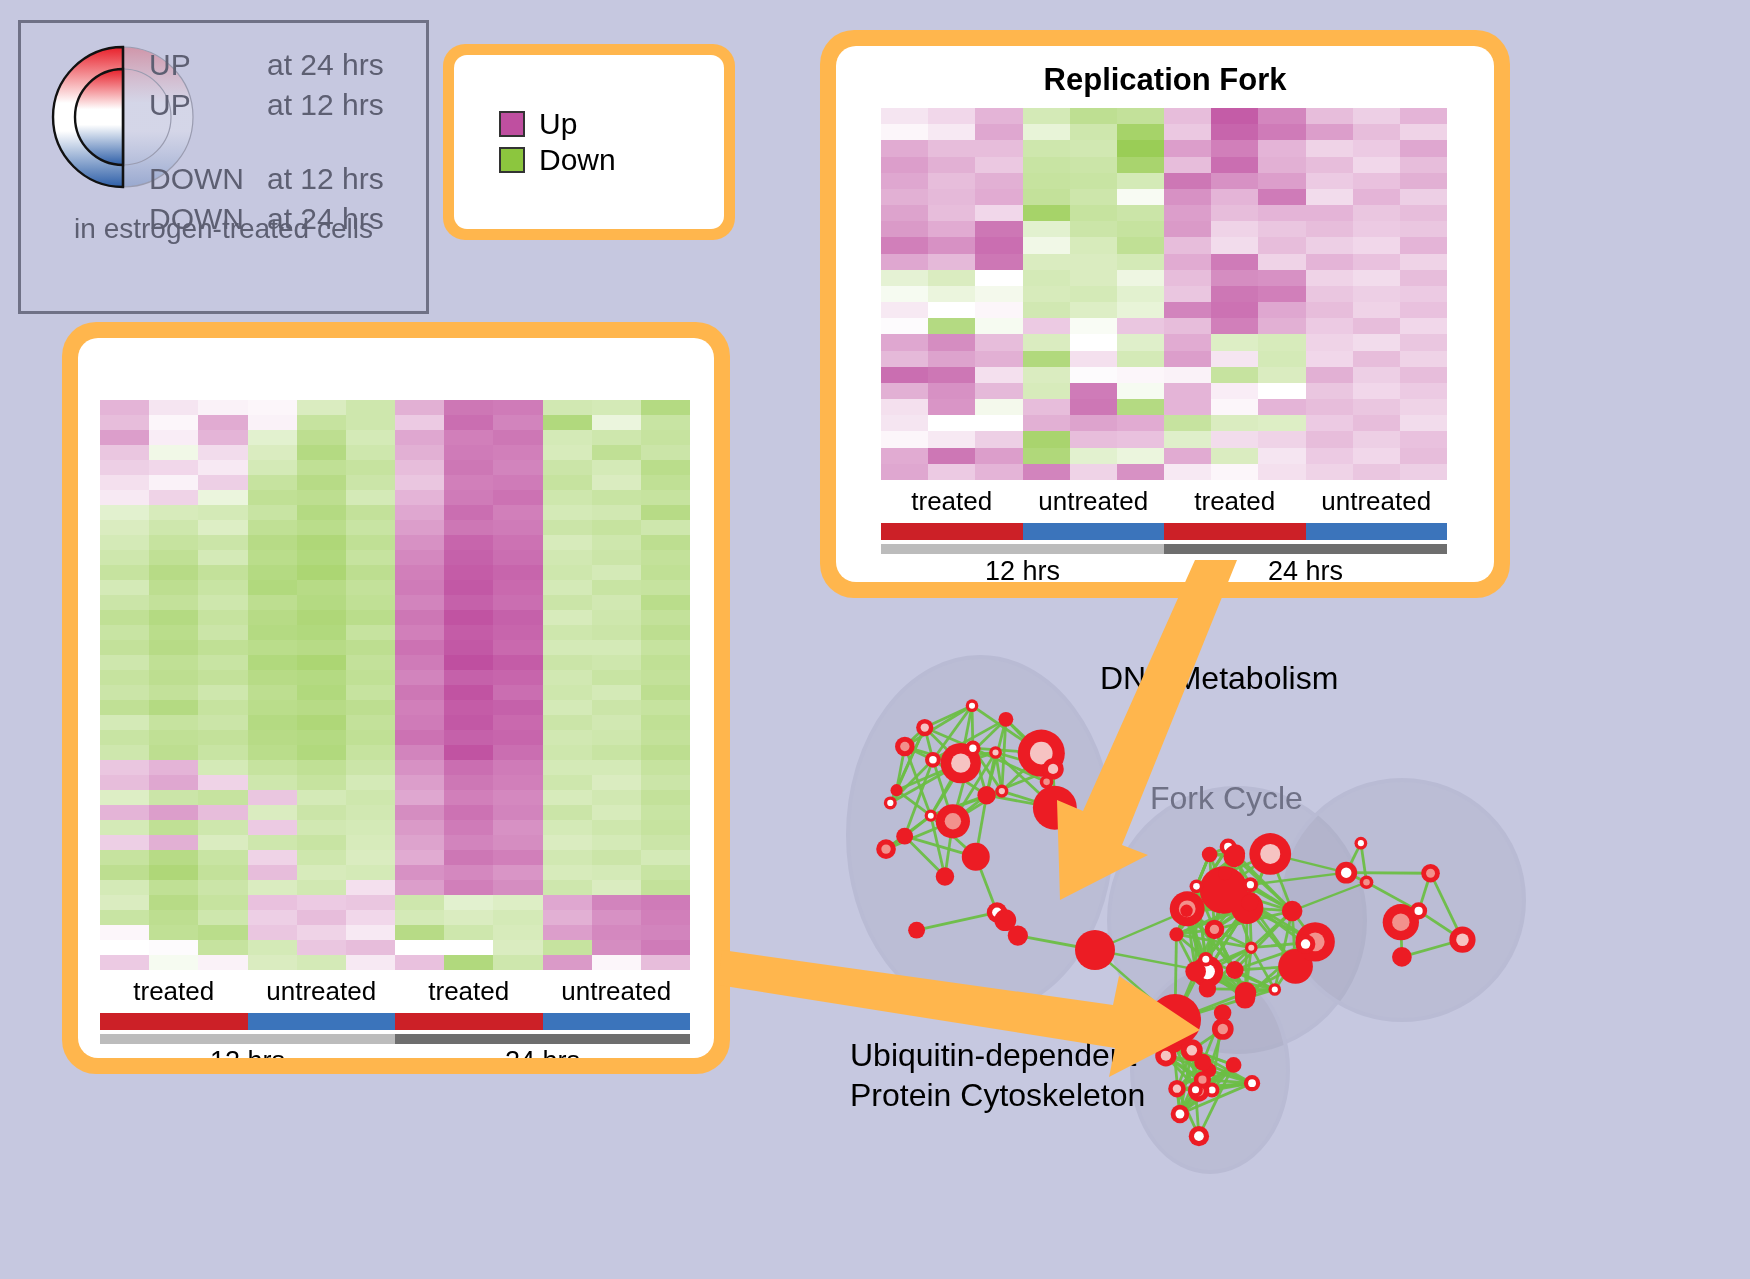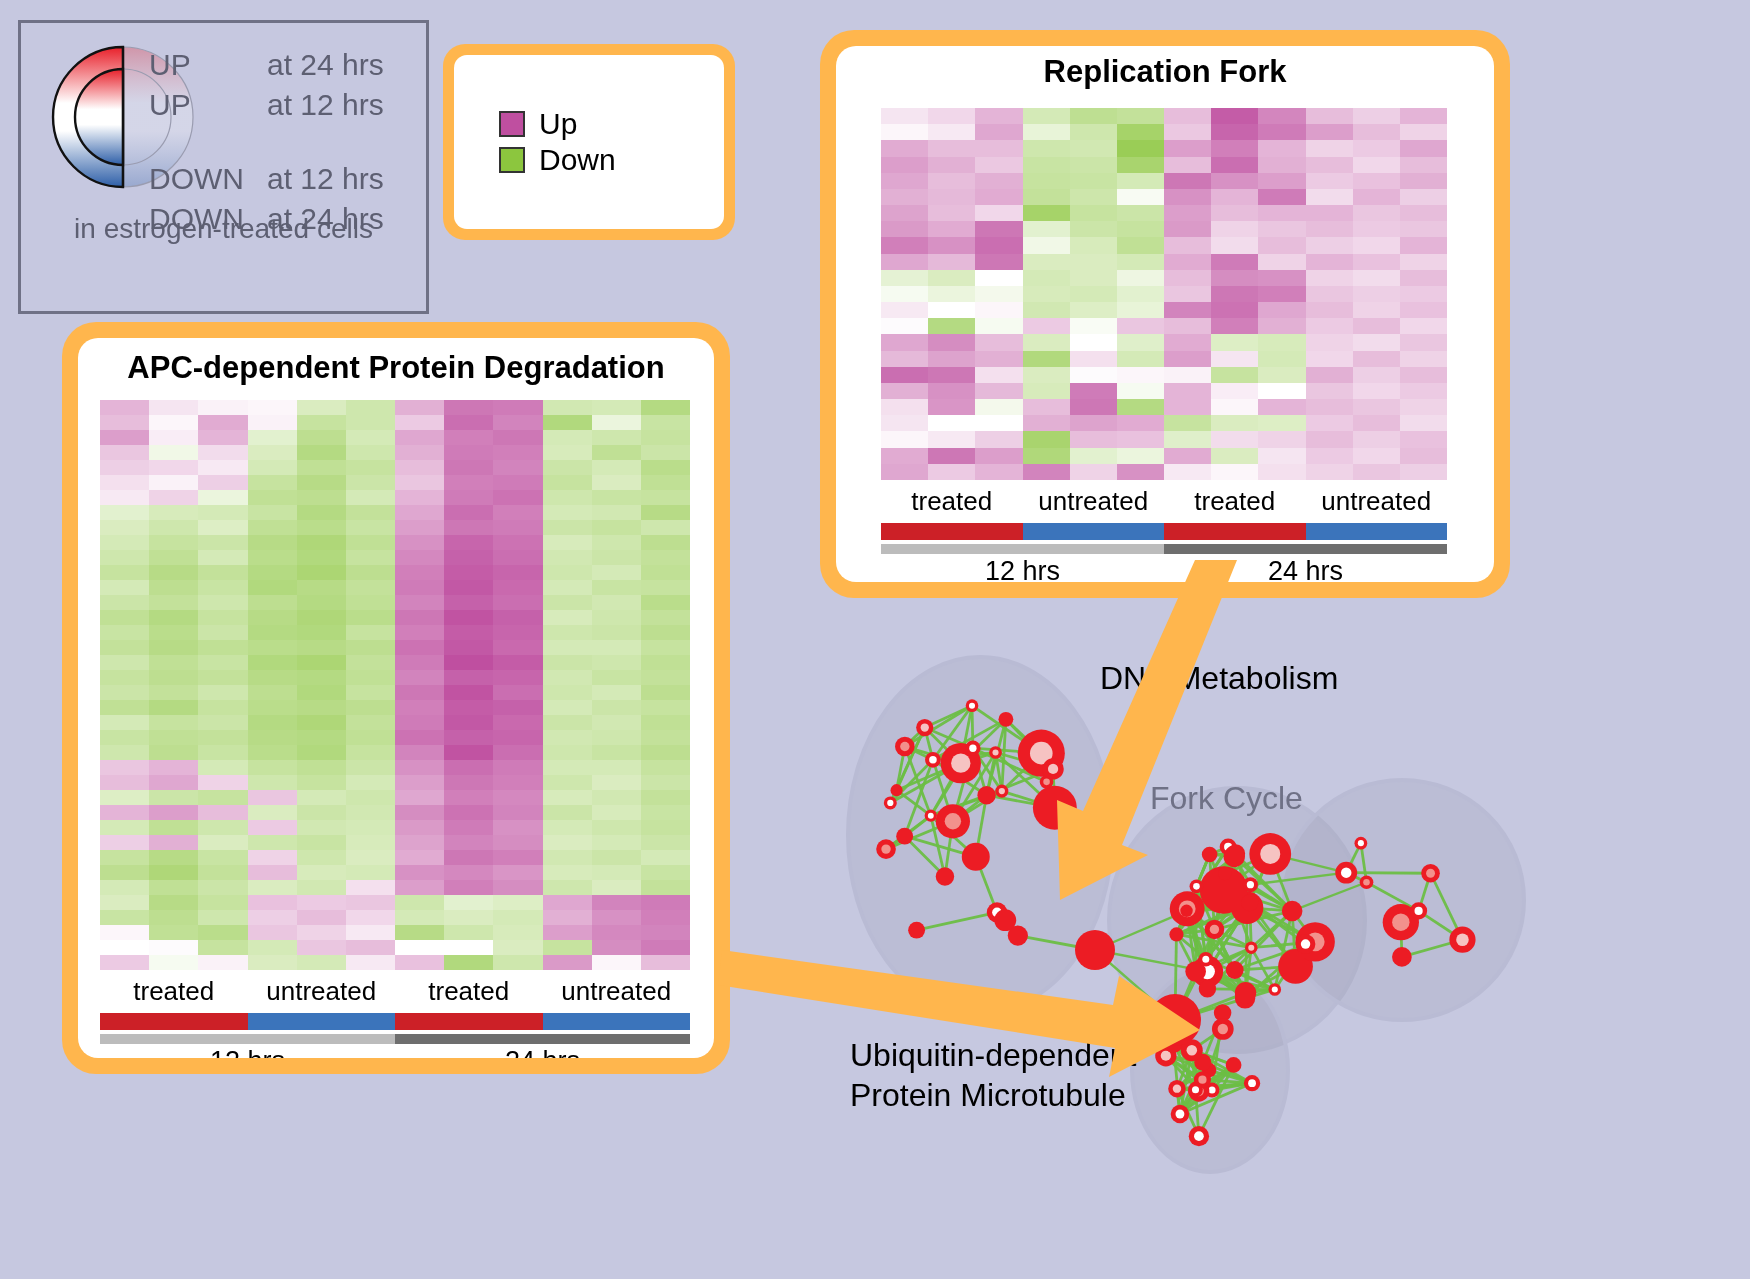--- a/index.html
+++ b/index.html
@@ -134,21 +134,21 @@
     </div>
     <div class="legend-item">
       <span class="sw" id="sw-down" style="background: rgb(140, 198, 62);"></span>
       <span class="lt">Down</span>
     </div>
   </div>
 </div>
 
 <div class="abs panel" id="rf-panel">
   <div class="panel-inner" id="rf-inner">
-    <div class="panel-title" style="margin-top:8px;">Replication Fork</div>
+    <div class="panel-title" style="margin-top:16px;">Replication Fork</div>
     <div class="hm" id="rf-hm" style="position: absolute; left: 45px; top: 62px; width: 566px; height: 372px; grid-template-columns: repeat(12, 1fr); grid-template-rows: repeat(23, 1fr);">
         <div style="background: rgb(245, 229, 241);"></div>
         <div style="background: rgb(241, 215, 234);"></div>
         <div style="background: rgb(228, 180, 215);"></div>
         <div style="background: rgb(212, 234, 183);"></div>
         <div style="background: rgb(190, 223, 146);"></div>
         <div style="background: rgb(195, 225, 154);"></div>
         <div style="background: rgb(231, 189, 219);"></div>
         <div style="background: rgb(196, 92, 167);"></div>
         <div style="background: rgb(211, 134, 190);"></div>
@@ -438,21 +438,20 @@
       </div>
     <div class="hrs" id="rf-hrs" style="position:absolute;left:45px;top:510px;width:566px;">
         <div style="flex: 1 1 0%;">12 hrs</div>
         <div style="flex: 1 1 0%;">24 hrs</div>
       </div>
   </div>
 </div>
 
 <div class="abs panel" id="apc-panel">
   <div class="panel-inner" id="apc-inner">
-    <div class="panel-title" style="margin-top:12px;">APC-dependent Protein Degradation</div>
     <div class="hm" id="apc-hm" style="position: absolute; left: 22px; top: 62px; width: 590px; height: 570px; grid-template-columns: repeat(12, 1fr); grid-template-rows: repeat(38, 1fr);">
         <div style="background: rgb(228, 180, 215);"></div>
         <div style="background: rgb(245, 229, 241);"></div>
         <div style="background: rgb(250, 242, 248);"></div>
         <div style="background: rgb(252, 246, 250);"></div>
         <div style="background: rgb(218, 236, 192);"></div>
         <div style="background: rgb(206, 231, 173);"></div>
         <div style="background: rgb(226, 176, 212);"></div>
         <div style="background: rgb(205, 119, 181);"></div>
         <div style="background: rgb(207, 123, 184);"></div>
@@ -1341,20 +1340,20 @@
       <circle cx="405.50080616950356" cy="469.7570475079173" r="3.5444034150356445" fill="#ffffff"></circle>
       <circle cx="443.5532122588336" cy="444.9735007846129" r="7.8808394679244795" fill="#ec1c24"></circle>
       <circle cx="305" cy="330" r="20" fill="#ec1c24"></circle>
       <circle cx="385" cy="400" r="26" fill="#ec1c24"></circle>
     </svg>
 
   <div class="cl-label" id="lbl-dna">DNA Metabolism</div>
   <div class="cl-label" id="lbl-cc">Fork Cycle</div>
   <div class="cl-label" id="lbl-ub">
     <div>Ubiquitin-dependent</div>
-    <div>Protein Microtubule</div>
+    <div>Protein Cytoskeleton</div>
   </div>
 </div>
 
 <svg class="abs" id="arrows" style="left:0;top:0;width:1750px;height:1279px;pointer-events:none;">
   <polygon points="1195,560 1237,560 1122,845 1148,855 1060,900 1057,800 1083,811" fill="#ffb64d"></polygon>
   <polygon points="722,950 1113,1005 1119,976 1200,1030 1109,1077 1115,1048 718,985" fill="#ffb64d"></polygon>
 </svg>
 
 </body></html>

